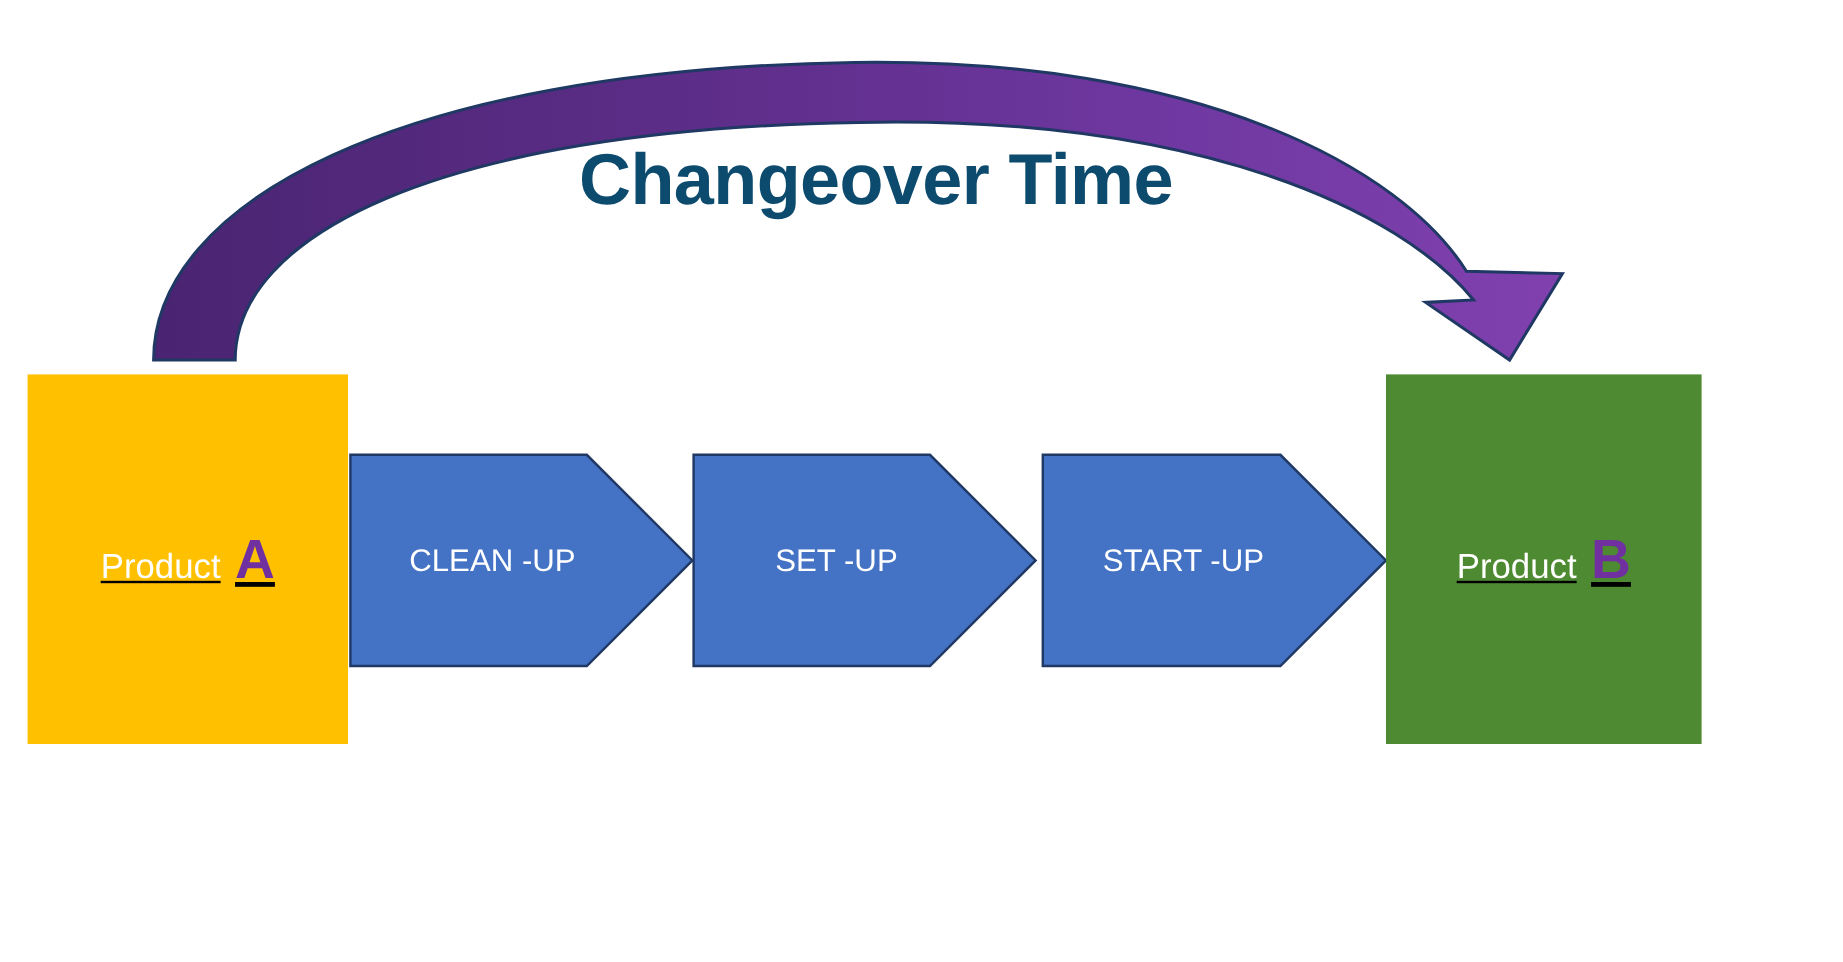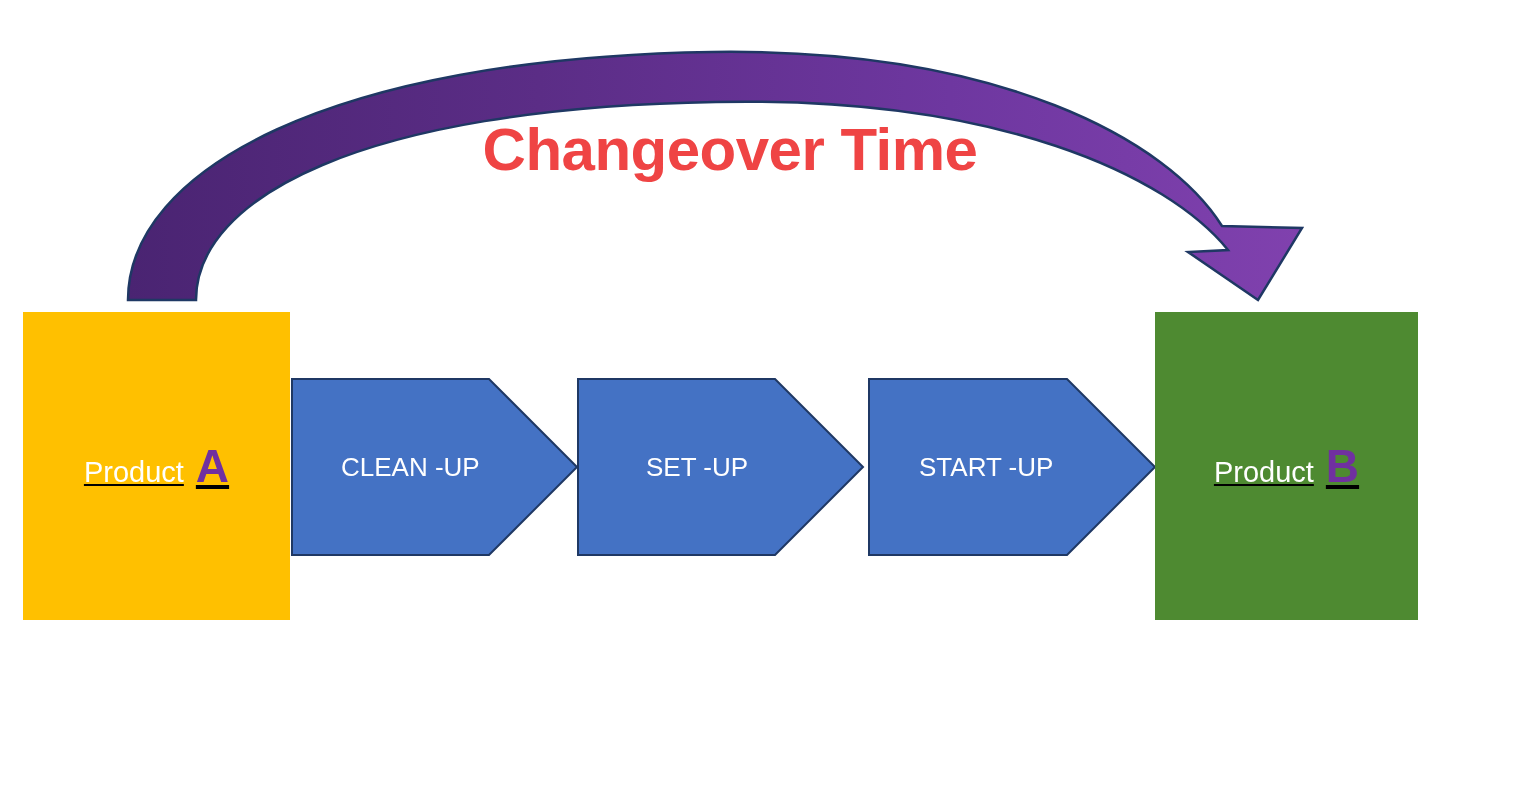--- a/index.html
+++ b/index.html
@@ -32,21 +32,21 @@
   
   #changeover-title {
     position: absolute;
     left: 0;
     top: 115px;
     width: 1460px;
     text-align: center;
     font-size: 60px;
     font-weight: bold;
     letter-spacing: -0.5px;
-    color: #ef4444;
+    color: #0c4a6e;
     white-space: nowrap;
   }
 
   
   .product-box {
     position: absolute;
     top: 312px;
     height: 308px;
     display: flex;
     align-items: center;

